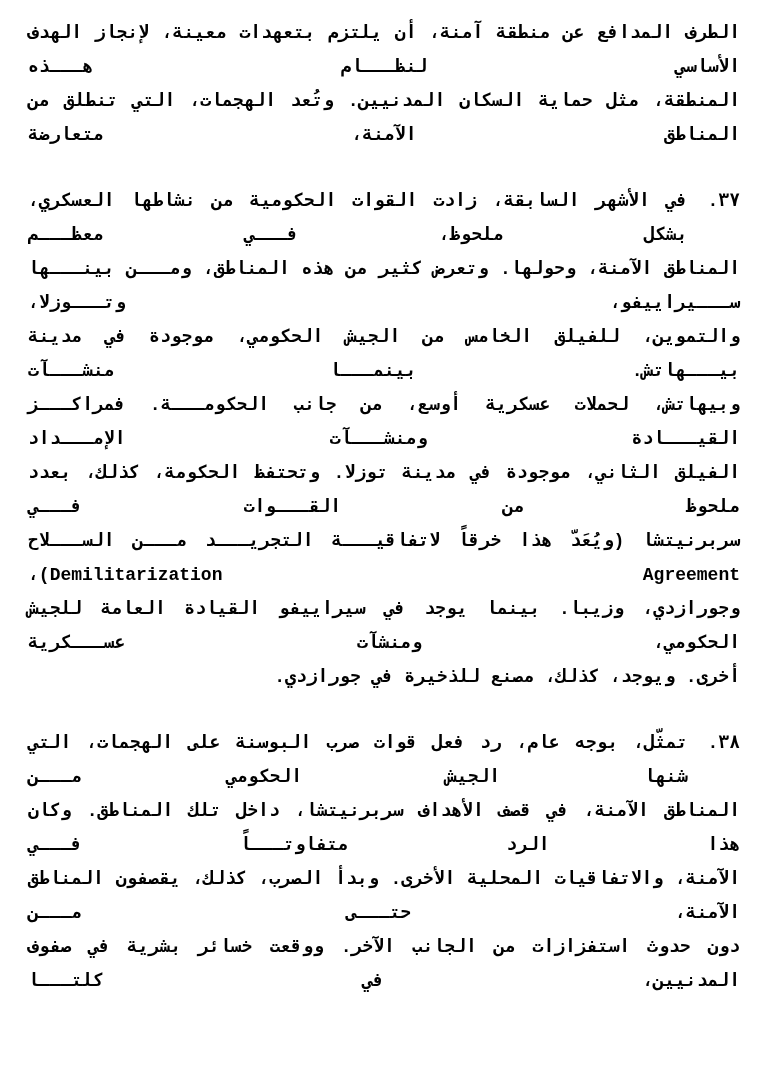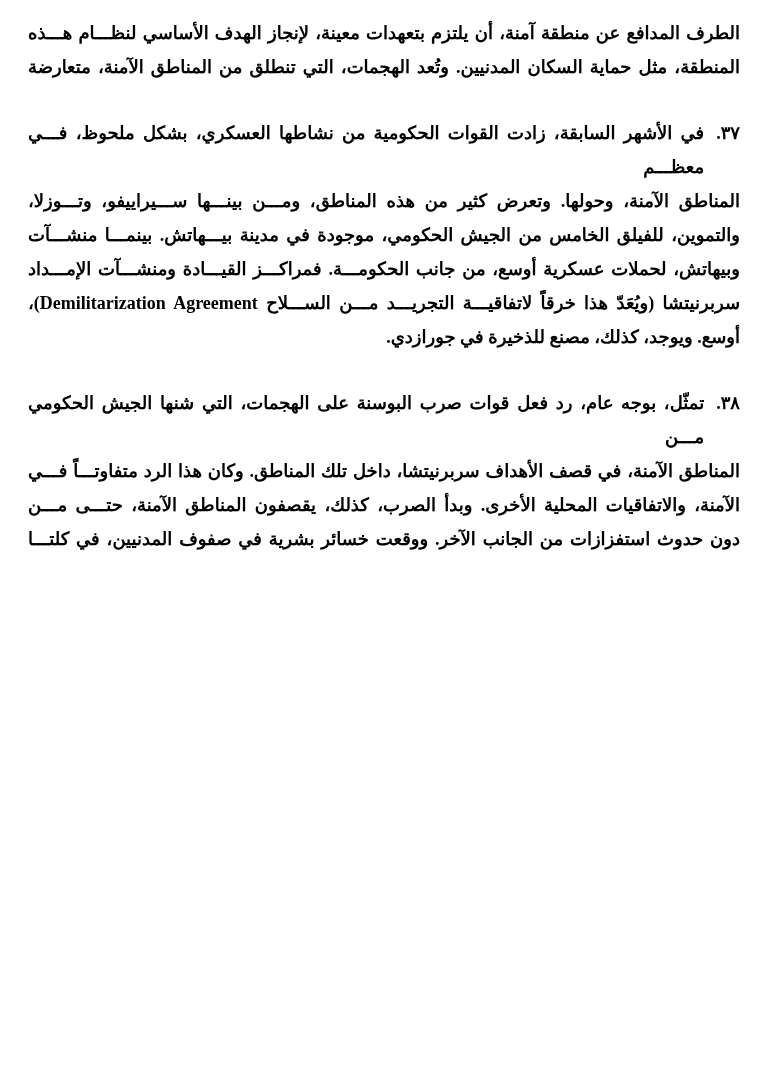--- a/index.html
+++ b/index.html
@@ -11,21 +11,21 @@
     overflow: hidden;
   }
   .page {
     box-sizing: border-box;
     width: 758px;
     height: 1078px;
     direction: rtl;
     unicode-bidi: embed;
     padding: 16px 18px 0 28px;
     color: #000000;
-    font-family: Liberation Serif, serif;
+    font-family: Liberation Mono, monospace;
     font-weight: 700;
     font-size: 18px;
     line-height: 34px;
     -webkit-font-smoothing: antialiased;
   }
   .para {
     margin: 0 0 32px 0;
   }
   .line {
     text-align: justify;
@@ -40,21 +40,21 @@
   .line.first {
     display: flex;
     align-items: baseline;
   }
   .pnum {
     flex: 0 0 auto;
     white-space: nowrap;
   }
   .line.first .ptext {
     flex: 1 1 auto;
-    margin-right: 12px;
+    margin-right: 20px;
     text-align: justify;
     text-align-last: justify;
     -moz-text-align-last: justify;
   }
 </style>
 </head>
 <body>
 
 <div class="page">
 
@@ -64,22 +64,24 @@
   </div>
 
   <div class="para">
     <div class="line first">
       <span class="pnum">٣٧.</span>
       <span class="ptext">في الأشهر السابقة، زادت القوات الحكومية من نشاطها العسكري، بشكل ملحوظ، فـــي معظـــم</span>
     </div>
     <div class="line">المناطق الآمنة، وحولها. وتعرض كثير من هذه المناطق، ومـــن بينـــها ســـيراييفو، وتـــوزلا،</div>
     <div class="line">والتموين، للفيلق الخامس من الجيش الحكومي، موجودة في مدينة بيـــهاتش. بينمـــا منشـــآت</div>
     <div class="line">وبيهاتش، لحملات عسكرية أوسع، من جانب الحكومـــة. فمراكـــز القيـــادة ومنشـــآت الإمـــداد</div>
+    <div class="line">الفيلق الثاني، موجودة في مدينة توزلا. وتحتفظ الحكومة، كذلك، بعدد ملحوظ من القـــوات فـــي</div>
     <div class="line">سربرنيتشا (ويُعَدّ هذا خرقاً لاتفاقيـــة التجريـــد مـــن الســـلاح ‪(Demilitarization Agreement‬،</div>
-    <div class="line last">أوسع. ويوجد، كذلك، مصنع للذخيرة في جورازدي.</div>
+    <div class="line">وجورازدي، وزيبا. بينما يوجد في سيراييفو القيادة العامة للجيش الحكومي، ومنشآت عســـكرية</div>
+    <div class="line last">أخرى. ويوجد، كذلك، مصنع للذخيرة في جورازدي.</div>
   </div>
 
   <div class="para">
     <div class="line first">
       <span class="pnum">٣٨.</span>
       <span class="ptext">تمثّل، بوجه عام، رد فعل قوات صرب البوسنة على الهجمات، التي شنها الجيش الحكومي مـــن</span>
     </div>
     <div class="line">المناطق الآمنة، في قصف الأهداف سربرنيتشا، داخل تلك المناطق. وكان هذا الرد متفاوتـــاً فـــي</div>
     <div class="line">الآمنة، والاتفاقيات المحلية الأخرى. وبدأ الصرب، كذلك، يقصفون المناطق الآمنة، حتـــى مـــن</div>
     <div class="line">دون حدوث استفزازات من الجانب الآخر. ووقعت خسائر بشرية في صفوف المدنيين، في كلتـــا</div>

